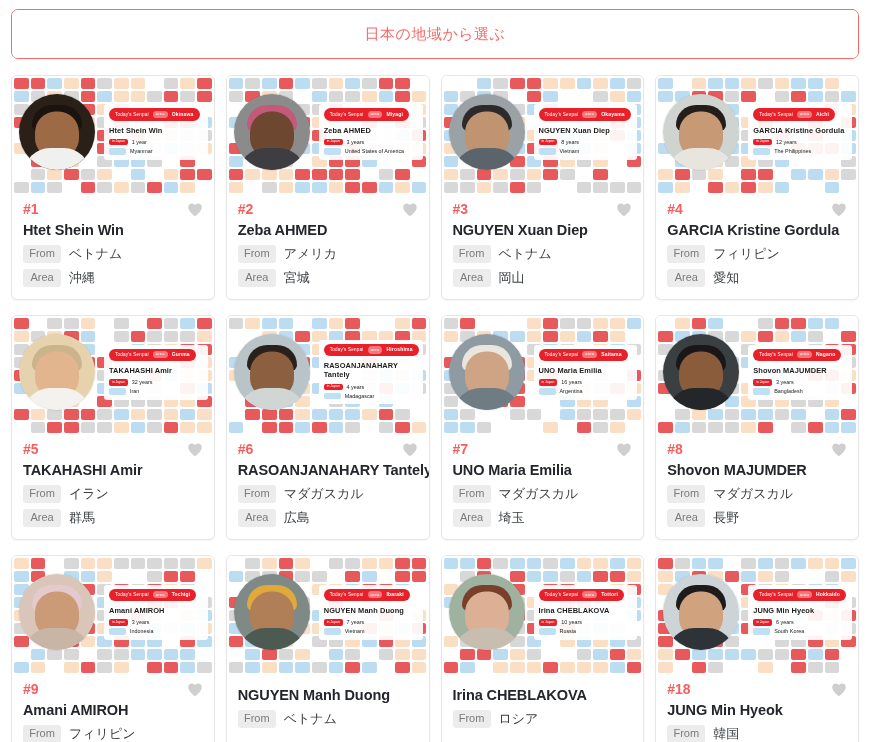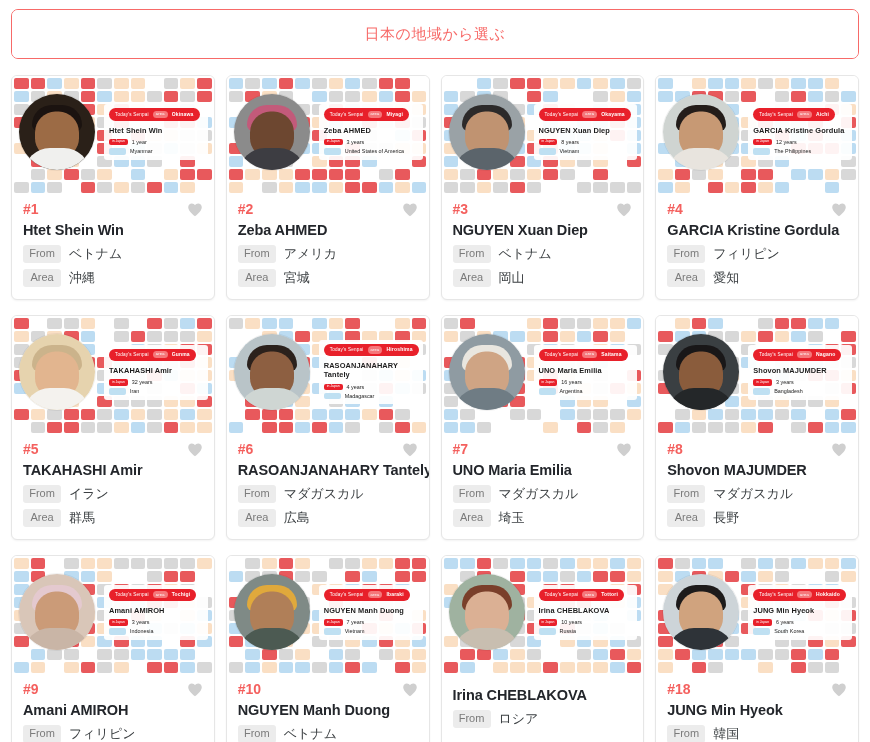--- a/index.html
+++ b/index.html
@@ -1785,26 +1785,20 @@
               </div>
               <div class="t-line">
                 <span class="t-chip from">from</span>
                 <span class="t-val">Vietnam</span>
               </div>
             </div>
           </div>
         </div>
       </div>
       <div class="body">
-        <div class="rank-row">
-          <span class="rank">#10</span>
-          <span class="heart"><svg viewBox="0 0 24 22" width="16" height="15" aria-hidden="true">
-              <path fill="#cfcfcf" d="M12 21S1.8 13.9 1.8 7.6C1.8 4.3 4.3 2 7.3 2c2 0 3.7 1.1 4.7 2.7C13 3.1 14.7 2 16.7 2c3 0 5.5 2.3 5.5 5.6C22.2 13.9 12 21 12 21z"></path>
-            </svg></span>
-        </div>
         <div class="name">NGUYEN Manh Duong</div>
         <div class="kv">
           <span class="k">From</span>
           <span class="v">ベトナム</span>
         </div>
       </div>
     </div>
     <div class="card">
       <div class="thumb">
         <div class="mosaic">

